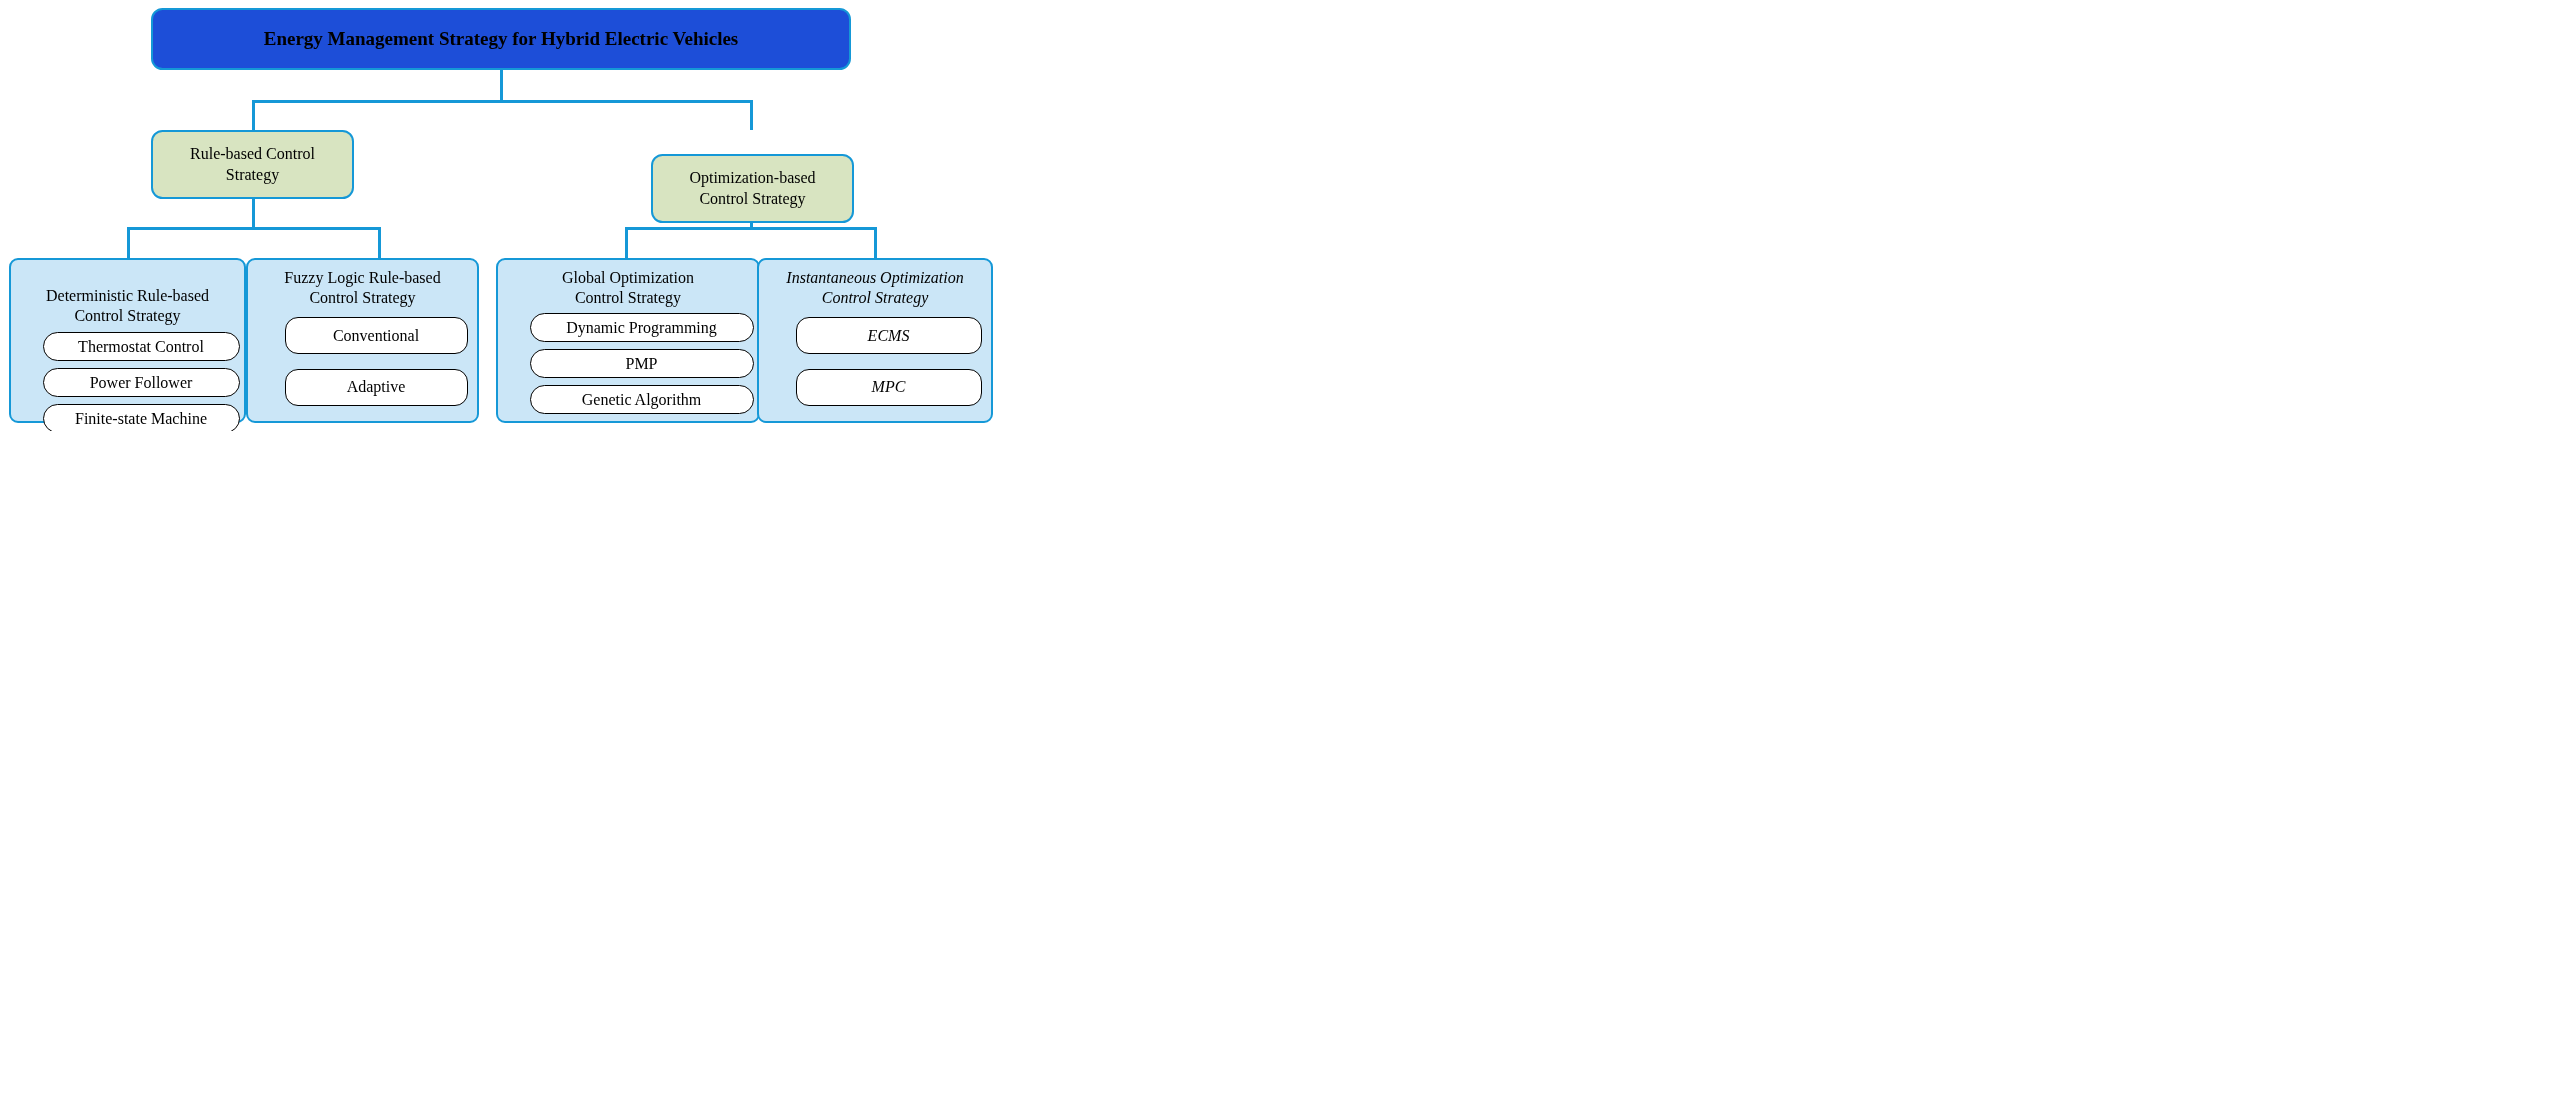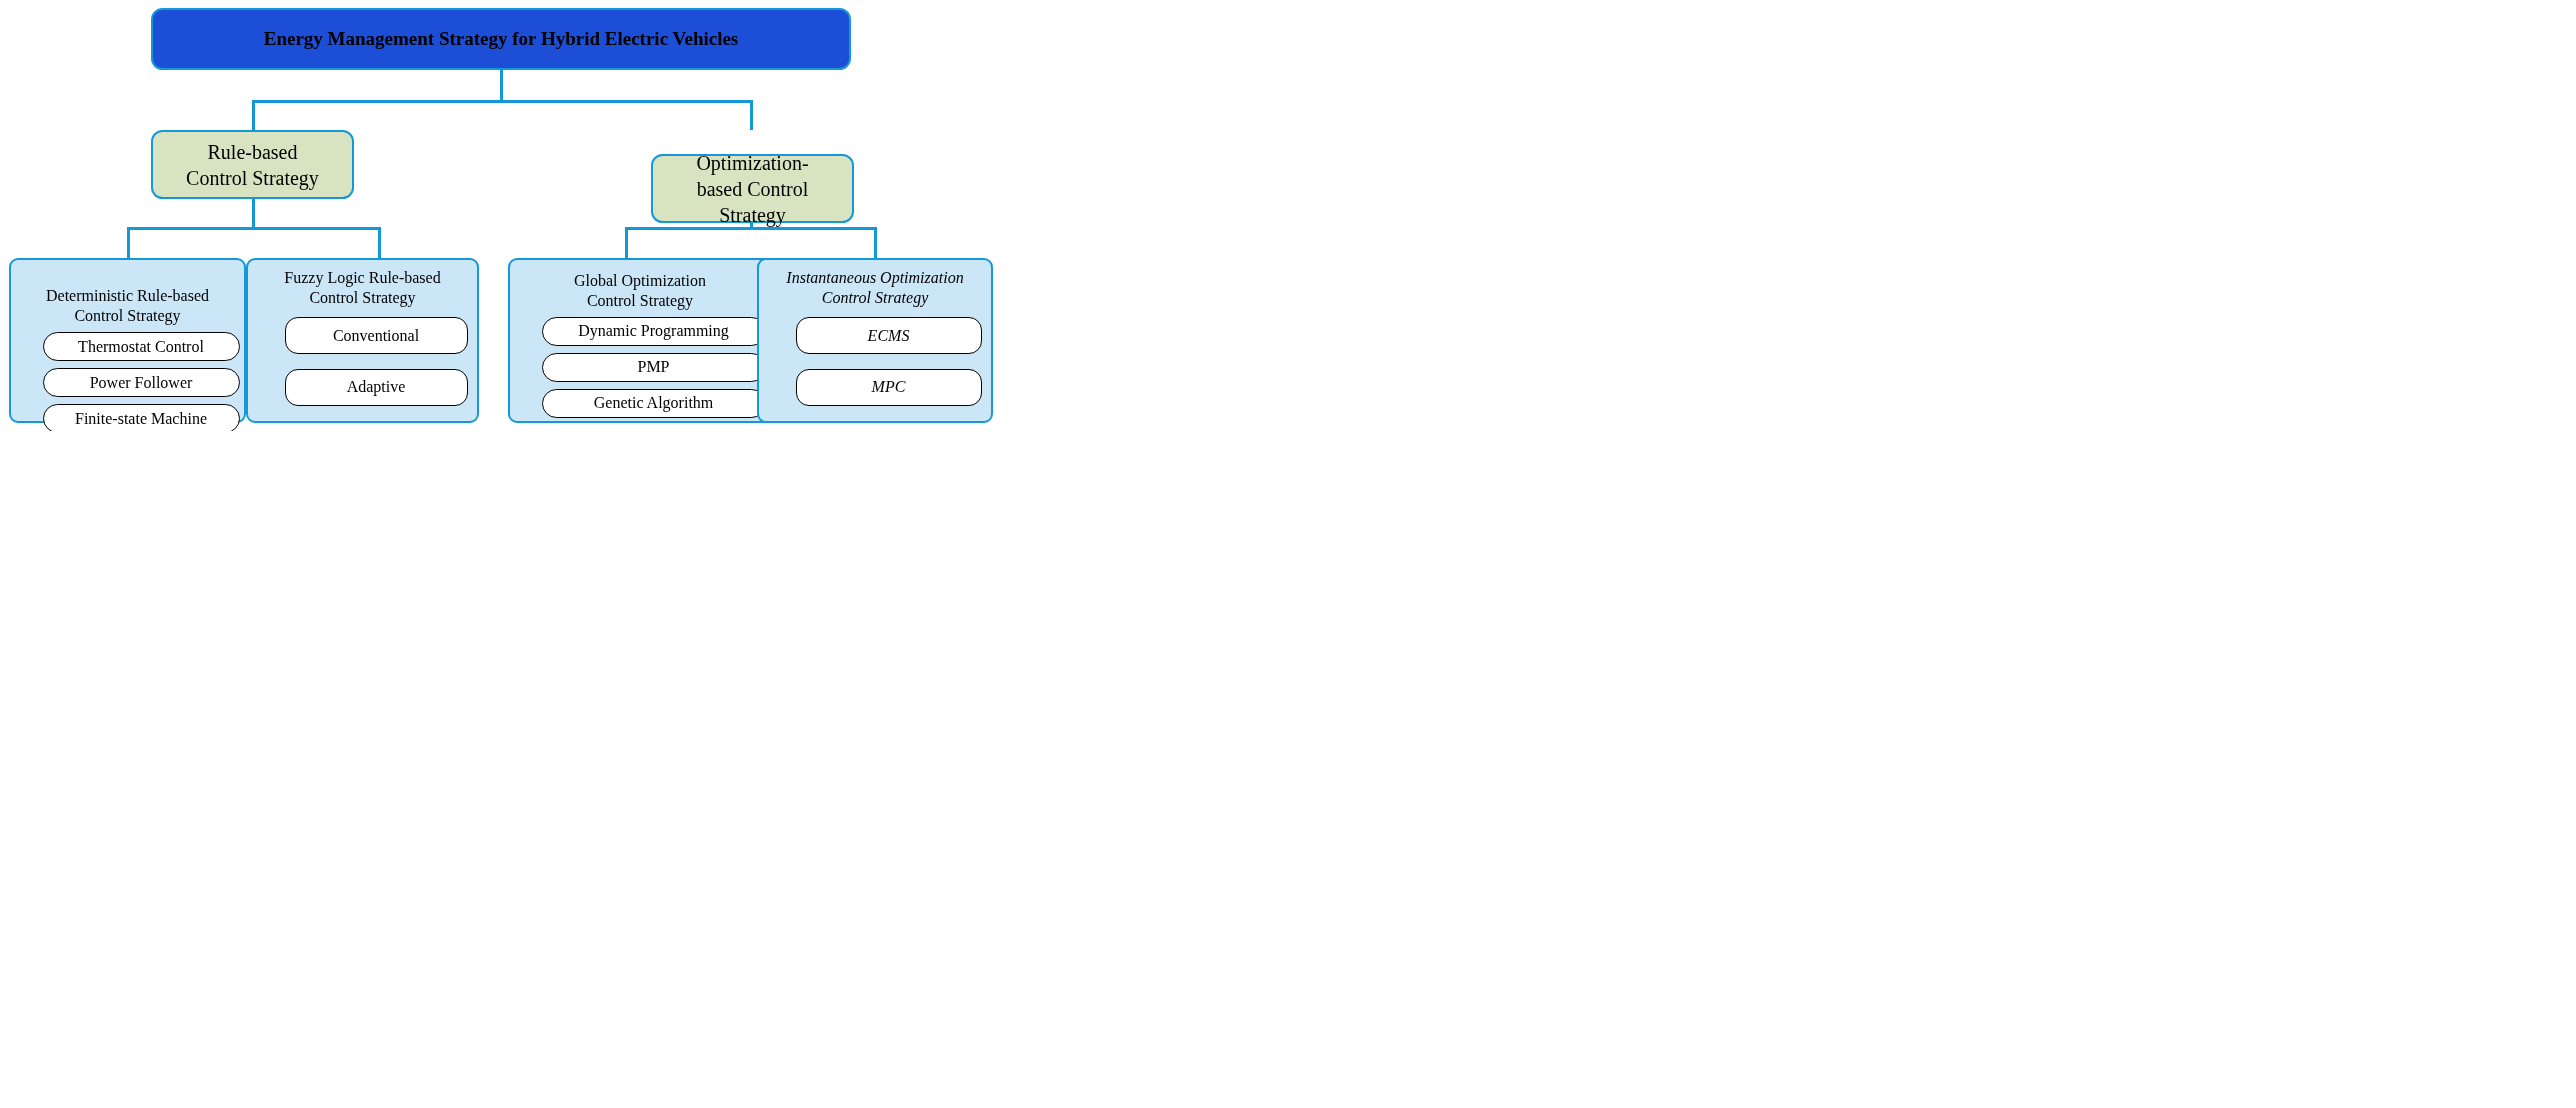--- a/index.html
+++ b/index.html
@@ -35,38 +35,38 @@
     left: 151px; top: 7.7px; width: 700px; height: 62px;
     background: #1d4ed8;
     border-radius: 11.5px;
     font-size: 19px;
     font-weight: bold;
   }
   .branch-node {
     top: 130px; width: 203px; height: 69px;
     background: #d8e4c1;
     border-radius: 11.5px;
-    font-size: 20px;
+    font-size: 16px;
     line-height: 1.3;
   }
   .branch-node .label { max-width: 150px; }
   #branch-0 { left: 151px; }
   #branch-1 { left: 651px; margin-top: 24px; }
 
   .group-node {
     top: 258px; height: 165px;
     background: #cbe6f7;
     border-radius: 9px;
     flex-direction: column;
     justify-content: flex-start;
     padding: 6.4px 0 0 0;
   }
   #group-0 { left: 9px;  width: 237px; }
   #group-1 { left: 246px; width: 233px; }
-  #group-2 { left: 508px; width: 264px; justify-content: center; }
+  #group-2 { left: 496px; width: 264px; }
   #group-3 { left: 757px; width: 236px; font-style: italic; }
 
   .group-title {
     font-size: 16px;
     line-height: 1.25;
     margin: 1.3px auto 5.8px auto;
     min-height: 40px;
     display: flex;
     align-items: center;
     justify-content: center;

